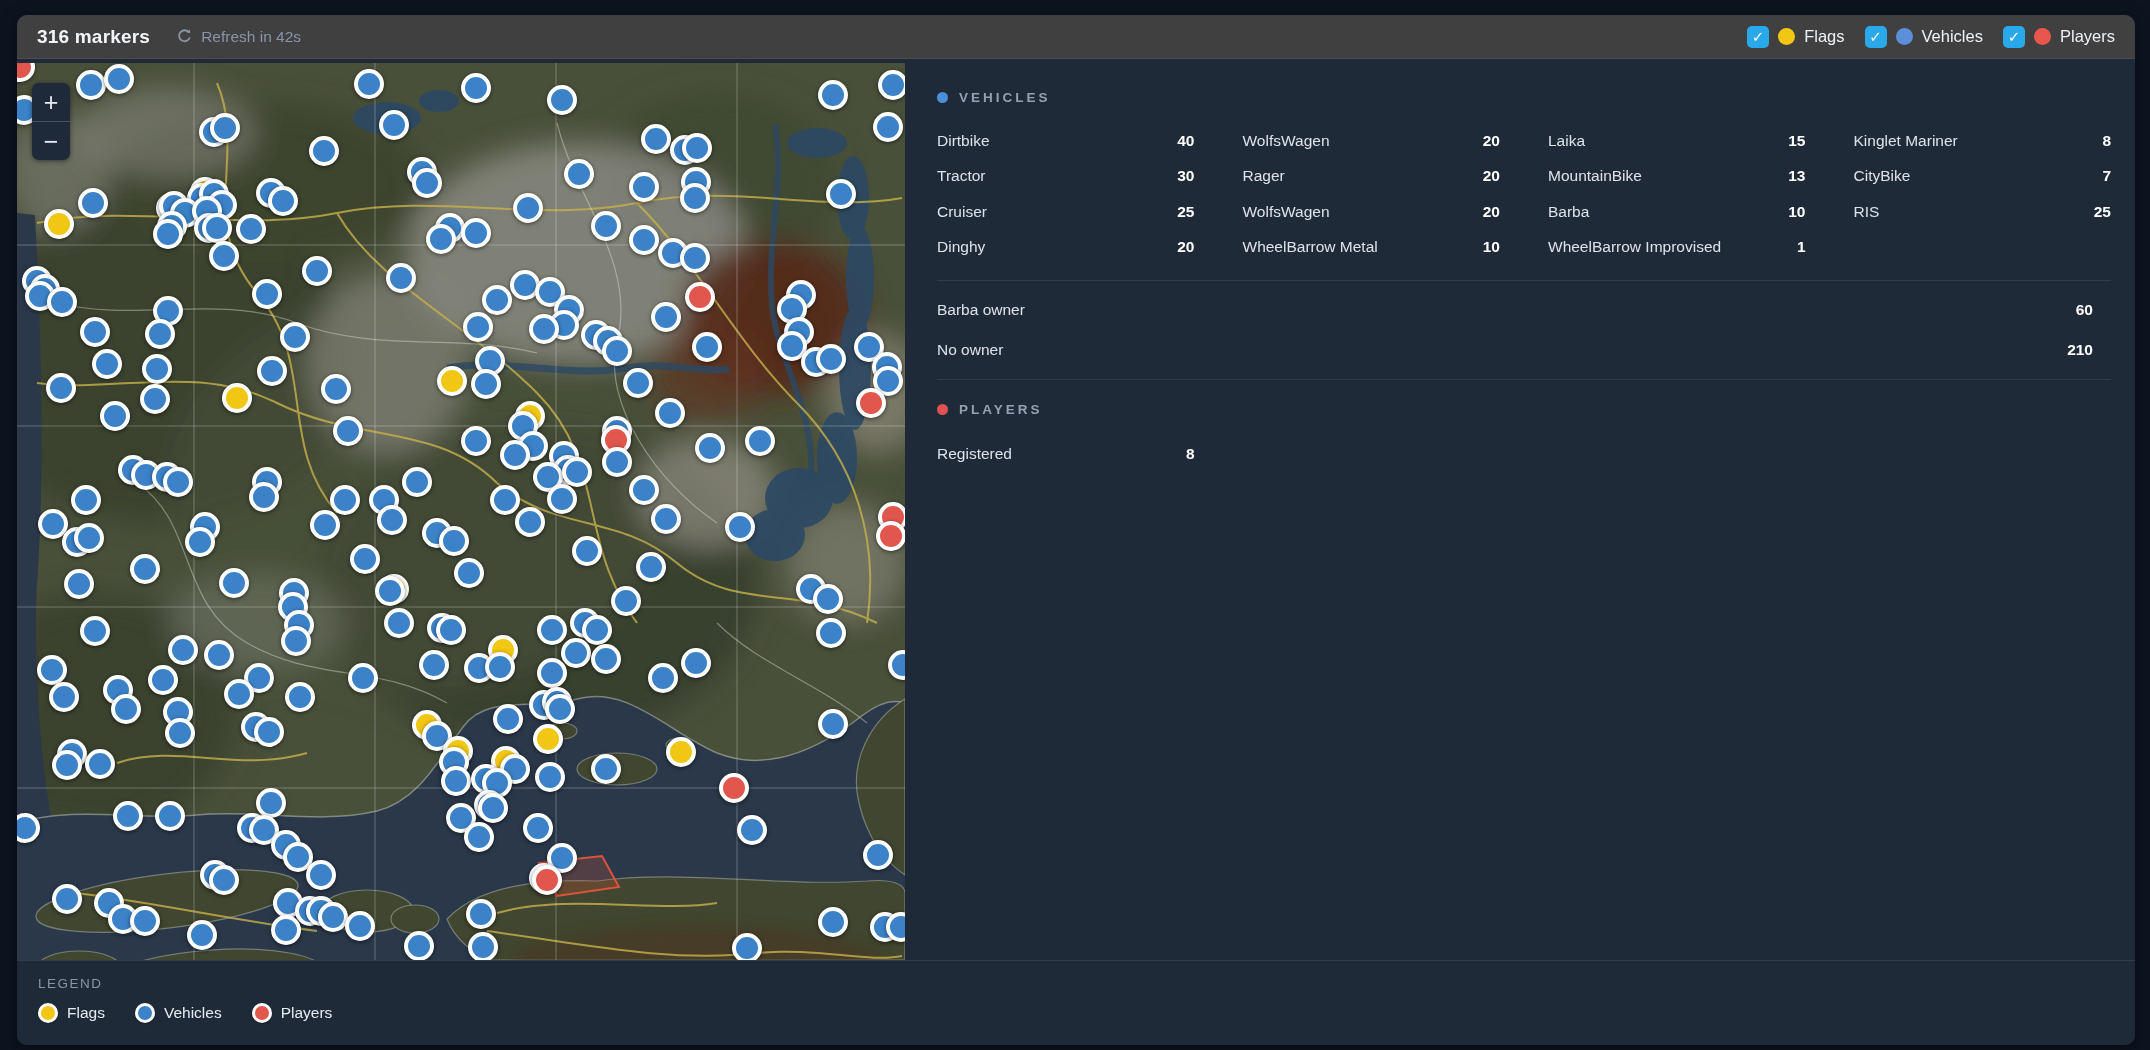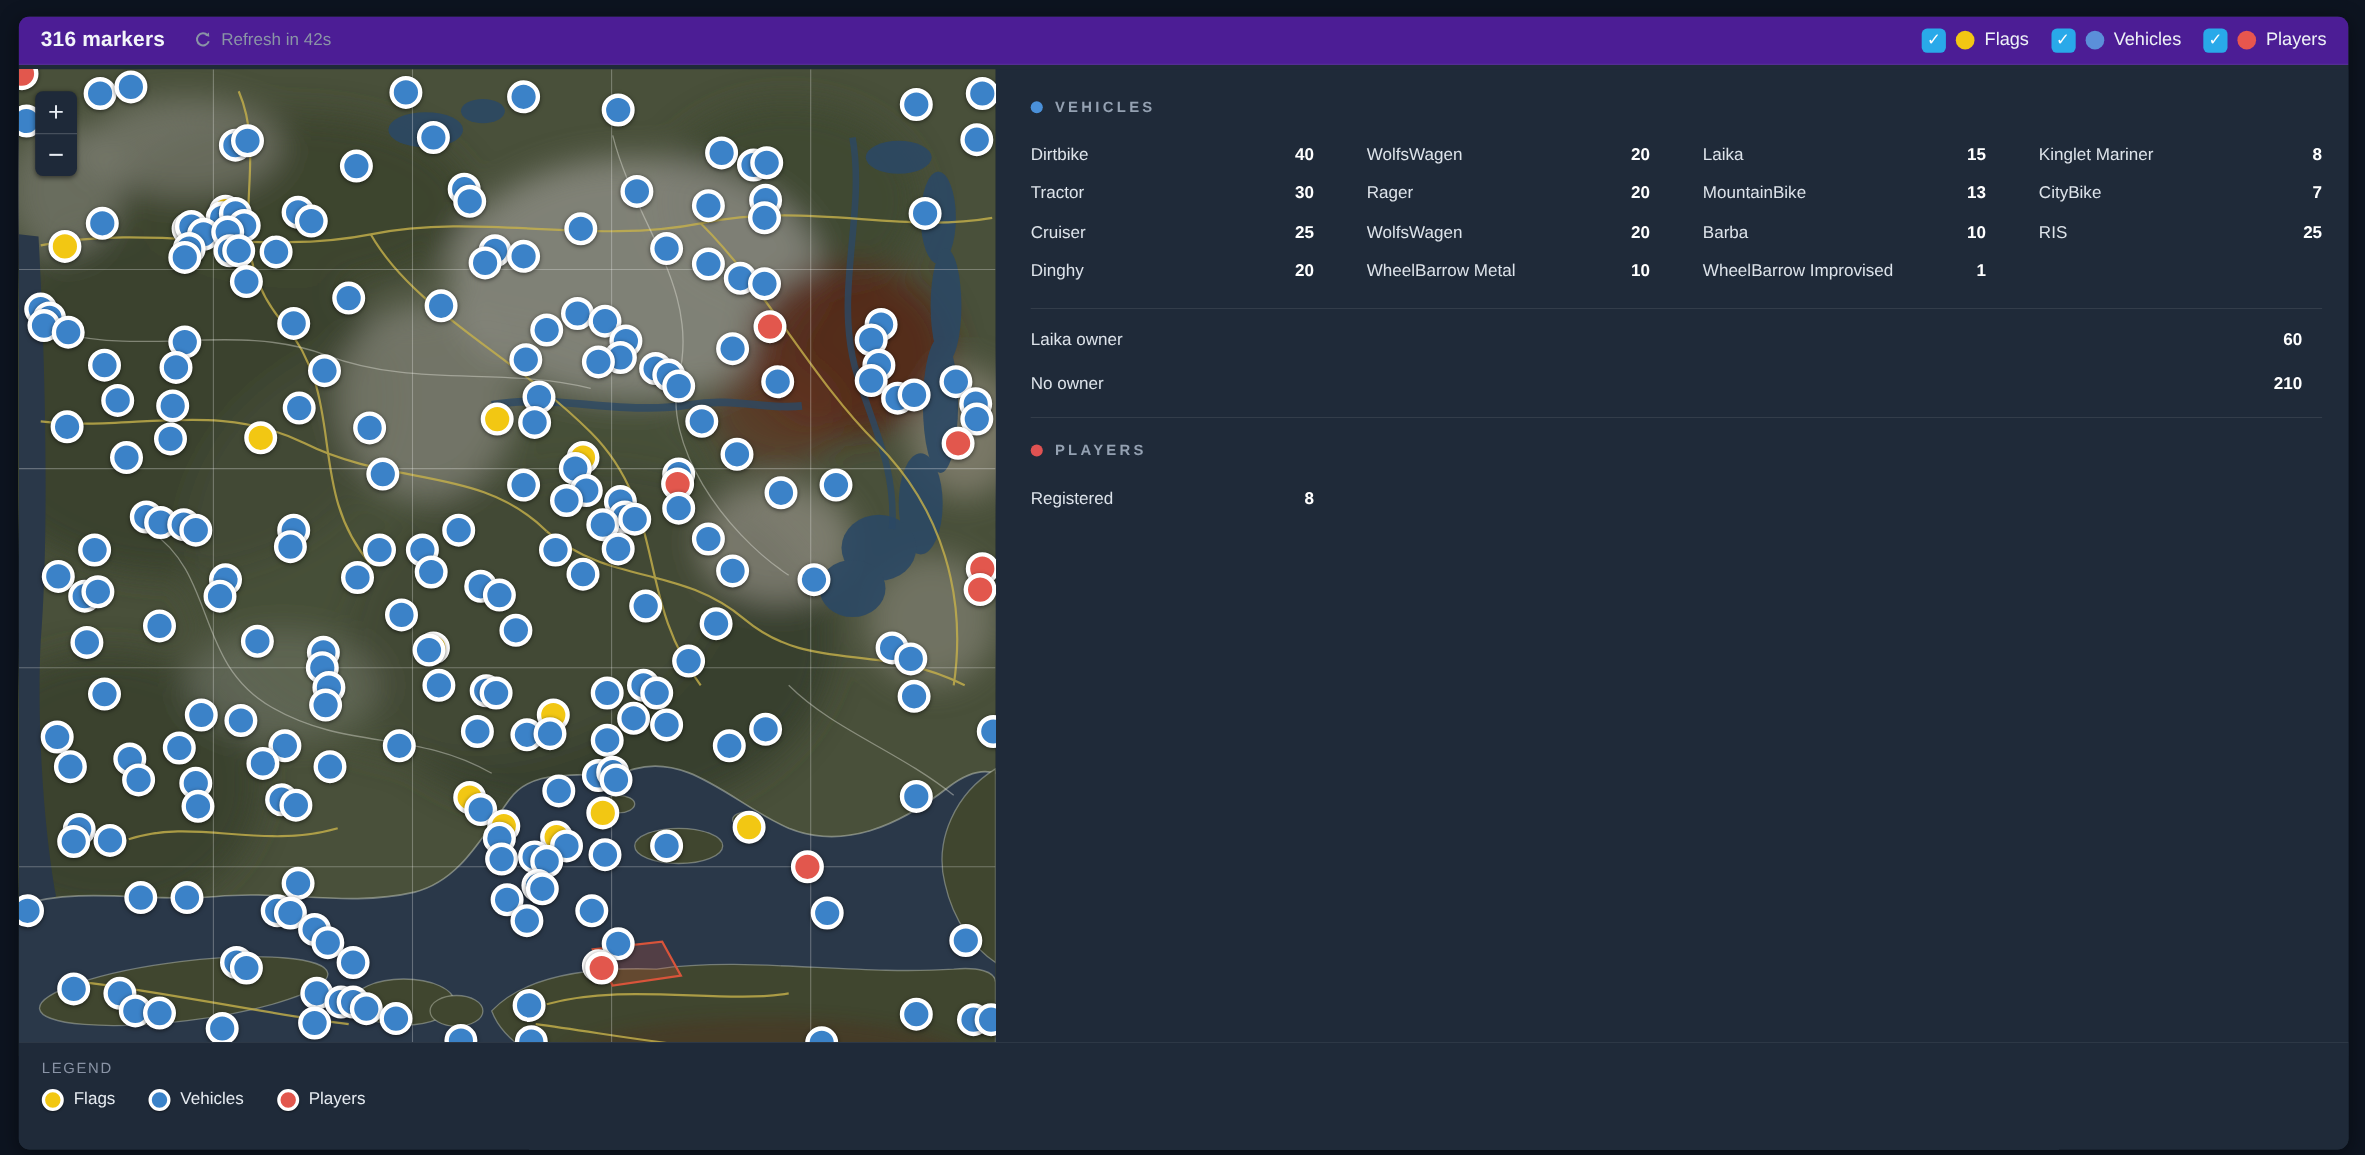--- a/index.html
+++ b/index.html
@@ -1,20 +1,20 @@
 <!DOCTYPE html>
 <html><head>
 <meta charset="utf-8">
 <style>
   html,body{margin:0;padding:0;width:2150px;height:1050px;background:#0d1420;overflow:hidden;
     font-family:"Liberation Sans","DejaVu Sans",sans-serif;-webkit-font-smoothing:antialiased;}
   .card{position:absolute;left:17px;top:15px;width:2118px;height:1030px;background:#1f2a39;
     border-radius:10px;overflow:hidden;box-shadow:0 4px 18px rgba(0,0,0,.45);}
   
-  .topbar{position:absolute;left:0;top:0;right:0;height:44px;background:#4c1d95;
+  .topbar{position:absolute;left:0;top:0;right:0;height:44px;background:#404040;
     border-bottom:1px solid rgba(255,255,255,.07);display:flex;align-items:center;padding:16px 20px;box-sizing:border-box;}
   .markers-count{font-size:19px;font-weight:bold;color:#f2f5f9;letter-spacing:.2px;}
   .refresh{display:flex;align-items:center;gap:8px;margin-left:26px;color:#8a94a6;font-size:15.5px;}
   .refresh svg{display:block;}
   .filters{margin-left:auto;display:flex;align-items:center;gap:20px;}
   .filter{display:flex;align-items:center;gap:9px;cursor:pointer;}
   .cb{width:22px;height:22px;border-radius:5px;background:#29a9e9;color:#fff;font-size:15px;font-weight:bold;
     display:flex;align-items:center;justify-content:center;line-height:1;}
   .fdot{width:17px;height:17px;border-radius:50%;}
   .flabel{font-size:16.5px;color:#eef2f7;}
@@ -42,21 +42,21 @@
     border-bottom:1px solid rgba(255,255,255,.09);padding:9px 18px 9px 0;}
   .orow{display:flex;justify-content:space-between;align-items:center;height:40px;}
   .players-head{margin-top:17px;}
   .pgrid{margin-top:12px;display:grid;grid-template-columns:repeat(4,1fr);column-gap:48px;}
   .pcell{display:flex;justify-content:space-between;align-items:center;height:42px;}
   .pname{display:flex;align-items:center;gap:10px;font-size:15.5px;color:#dde3ea;}
   .pdot{width:11px;height:11px;border-radius:50%;}
   .pval{font-size:15.5px;font-weight:bold;color:#fff;}
   .pval.hl{font-size:21px;color:#2dc26e;}
   
-  .legendbar{position:absolute;left:0;right:0;bottom:0;height:98px;background:#1f2a39;
+  .legendbar{position:absolute;left:0;right:0;bottom:0;height:85px;background:#1f2a39;
     border-top:1px solid rgba(255,255,255,.09);padding:15px 35px 0 21px;box-sizing:border-box;}
   .legend-title{font-size:13.5px;color:#8a94a6;letter-spacing:1.5px;}
   .legend-items{margin-top:12px;display:flex;align-items:center;gap:30px;}
   .legend-item{display:flex;align-items:center;gap:9px;}
   .ldot{width:14px;height:14px;border:3px solid #fff;border-radius:50%;box-shadow:0 1px 2px rgba(0,0,0,.4);}
   .llabel{font-size:15.5px;color:#e6ebf1;}
 </style>
 </head>
 <body>
 
@@ -516,21 +516,21 @@
             <span class="vname">WheelBarrow Metal</span>
             <span class="vval">10</span>
           </div>
           <div class="vcell">
             <span class="vname">WheelBarrow Improvised</span>
             <span class="vval">1</span>
           </div>
         </div>
       <div class="owner-sect" id="owner-rows">
           <div class="orow">
-            <span class="vname">Laika owner</span>
+            <span class="vname">Barba owner</span>
             <span class="vval">60</span>
           </div>
           <div class="orow">
             <span class="vname">No owner</span>
             <span class="vval">210</span>
           </div>
         </div>
 
       <div class="sect-head players-head">
         <span class="sect-dot" id="pl-dot" style="background: rgb(224, 82, 82);"></span>

